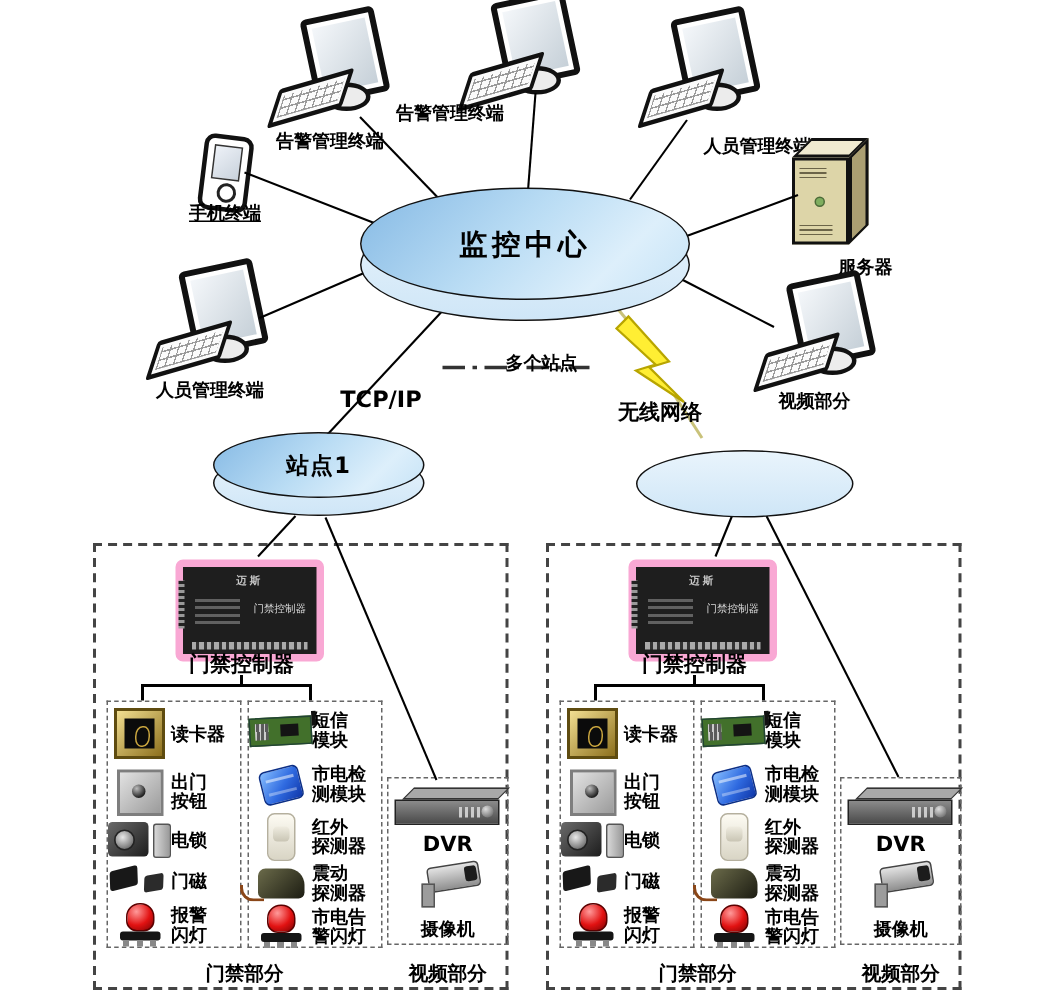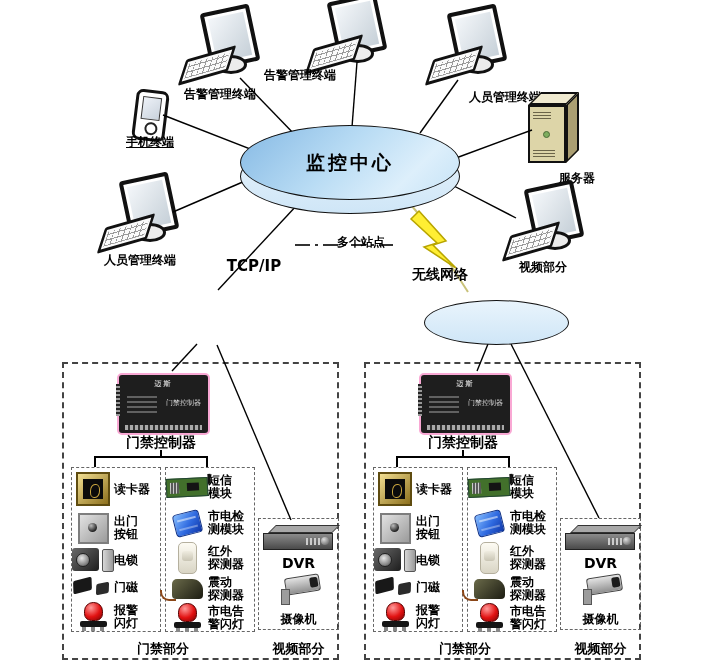--- a/index.html
+++ b/index.html
@@ -53,21 +53,21 @@
   .access-box{left:7px;top:103px;width:90px;height:165px;}
   .module-box{left:101px;top:103px;width:90px;height:165px;}
   .video-box{left:194px;top:154px;width:81px;height:112px;}
   .section-label{position:absolute;top:276px;font-size:13px;font-weight:bold;text-align:center;}
   .access-section{left:7px;width:184px;}
   .video-section{left:194px;width:81px;}
   .row{display:flex;align-items:center;}
   .icell{width:42px;display:flex;align-items:center;justify-content:center;flex:none;}
   .lcell{flex:1;font-size:12px;font-weight:bold;line-height:13px;white-space:pre-line;text-align:left;}
   
-  .ctrl{position:absolute;left:53px;top:9px;width:89px;height:58px;background:#1e1e1e;border:2px solid #f9a8d4;
+  .ctrl{position:absolute;left:53px;top:9px;width:89px;height:58px;background:#1e1e1e;border:5px solid #f9a8d4;
         border-radius:5px;}
   .ctrl::before{content:"";position:absolute;left:-3px;top:9px;width:4px;height:32px;
         background:repeating-linear-gradient(0deg,#999 0 2px,#222 2px 4px);}
   .ctrl-brand{position:absolute;top:4px;left:0;right:0;text-align:center;color:#c8c8c8;font-size:7px;
         letter-spacing:2px;font-weight:bold;}
   .ctrl-text{position:absolute;top:23px;right:7px;color:#d8d8d8;font-size:7px;}
   .ctrl-pins{position:absolute;left:8px;top:20px;width:30px;height:18px;opacity:.75;
         background:repeating-linear-gradient(0deg,#777 0 2px,transparent 2px 5px);}
   .ctrl-strip{position:absolute;left:6px;right:6px;bottom:3px;height:5px;
         background:repeating-linear-gradient(90deg,#aaa 0 3px,#333 3px 5px);}
@@ -490,20 +490,26 @@
     </g>
   </svg>
 
   <div class="cyl" style="left:240px;top:125px;width:220px;height:90px;">
     <div class="side" style="top:14px;height:75px;"></div>
     <div class="top" style="height:75px;">
       <span style="font-size:19px;letter-spacing:3px;">监控中心</span>
     </div>
   </div>
 
+  <div class="cyl" style="left:142px;top:288px;width:141px;height:56px;">
+    <div class="side" style="top:12px;height:44px;"></div>
+    <div class="top" style="height:44px;">
+      <span style="font-size:15px;letter-spacing:1px;">站点1</span>
+    </div>
+  </div>
 
   <div class="cyl" style="left:424px;top:288px;width:145px;height:57px;">
     <div class="side" style="top:12px;height:45px;"></div>
   </div>
 
   <div class="label" style="left:214px;top:257px;width:80px;font-size:15px;">TCP/IP</div>
   <div class="label" style="left:311px;top:220px;width:100px;margin-top:14px;">多个站点</div>
   <div class="label" style="left:390px;top:266px;width:100px;font-size:14px;">无线网络</div>
 </div>
 

